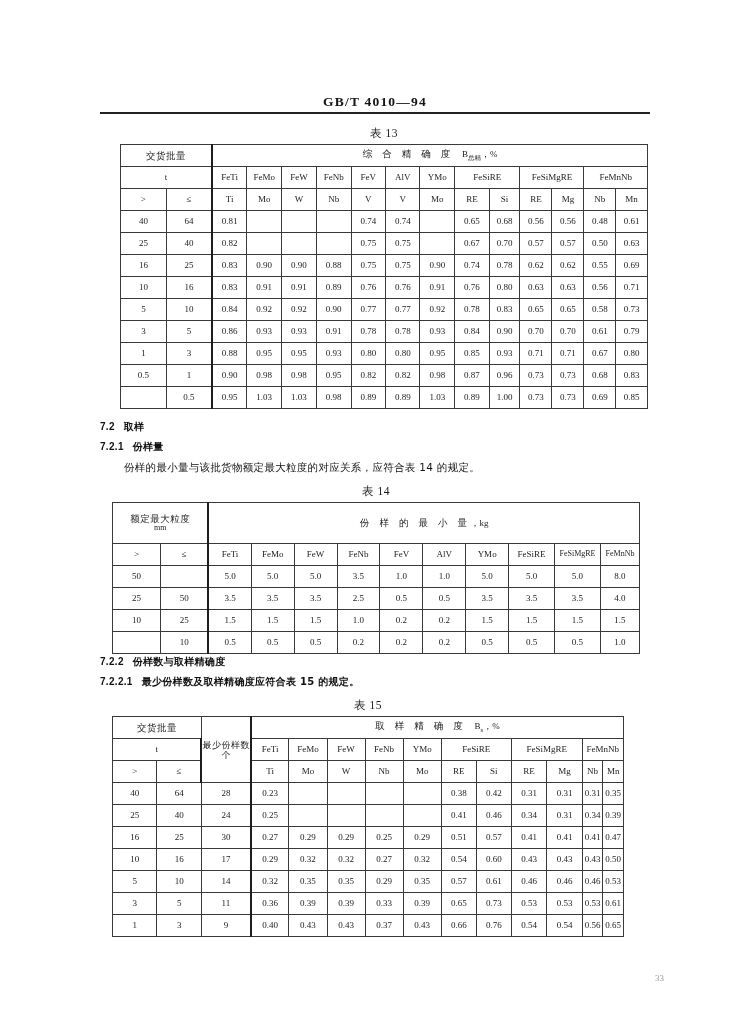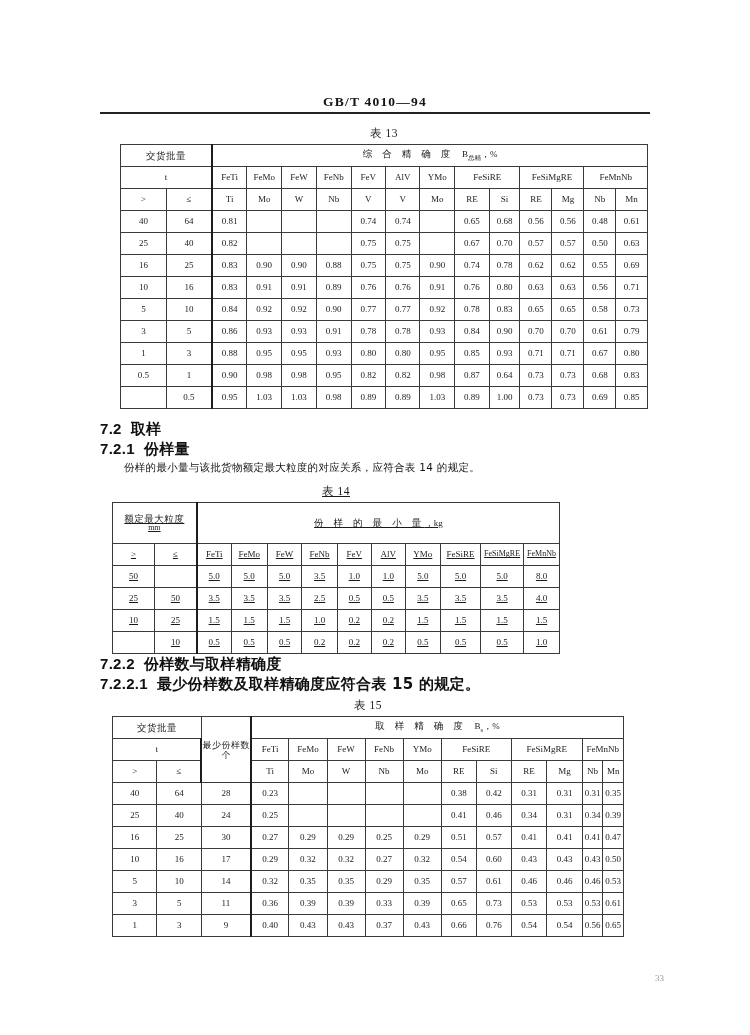--- a/index.html
+++ b/index.html
@@ -104,39 +104,39 @@
   
   .para {
     font-family: "DejaVu Sans", "Liberation Sans", sans-serif;
     font-size: 10.5px;
     color: #141414;
     letter-spacing: 0.3px;
     line-height: 1.5;
   }
   .clause {
     font-family: "DejaVu Sans", "Liberation Sans", sans-serif;
-    font-size: 15px;
+    font-size: 10px;
     font-weight: bold;
     color: #111;
     letter-spacing: 0.3px;
   }
   .clause .num {
     font-family: "Liberation Sans", sans-serif;
     margin-right: 9px;
   }
   .body-indent {
     text-indent: 24px;
   }
   
   .blk { position: absolute; }
   #table13-wrap { left: 120px; top: 126px; width: 528px; }
   #sec-72    { left: 100px; top: 420px; }
   #sec-721   { left: 100px; top: 440px; }
   #para-721  { left: 100px; top: 460px; width: 550px; }
-  #table14-wrap { left: 112px; top: 484px; width: 448px; text-decoration: underline; }
+  #table14-wrap { left: 112px; top: 484px; width: 528px; }
   #sec-722   { left: 100px; top: 655px; }
   #sec-7221  { left: 100px; top: 675px; }
   #table15-wrap { left: 112px; top: 698px; width: 512px; }
   .page-no {
     position: absolute;
     right: 86px;
     bottom: 52px;
     font-family: "Liberation Serif", serif;
     font-size: 9px;
     color: #999;
@@ -335,21 +335,21 @@
             <td>0.5</td>
             <td class="thick-right">1</td>
             <td>0.90</td>
             <td>0.98</td>
             <td>0.98</td>
             <td>0.95</td>
             <td>0.82</td>
             <td>0.82</td>
             <td>0.98</td>
             <td>0.87</td>
-            <td>0.64</td>
+            <td>0.96</td>
             <td>0.73</td>
             <td>0.73</td>
             <td>0.68</td>
             <td>0.83</td>
           </tr>
           <tr>
             <td></td>
             <td class="thick-right">0.5</td>
             <td>0.95</td>
             <td>1.03</td>

